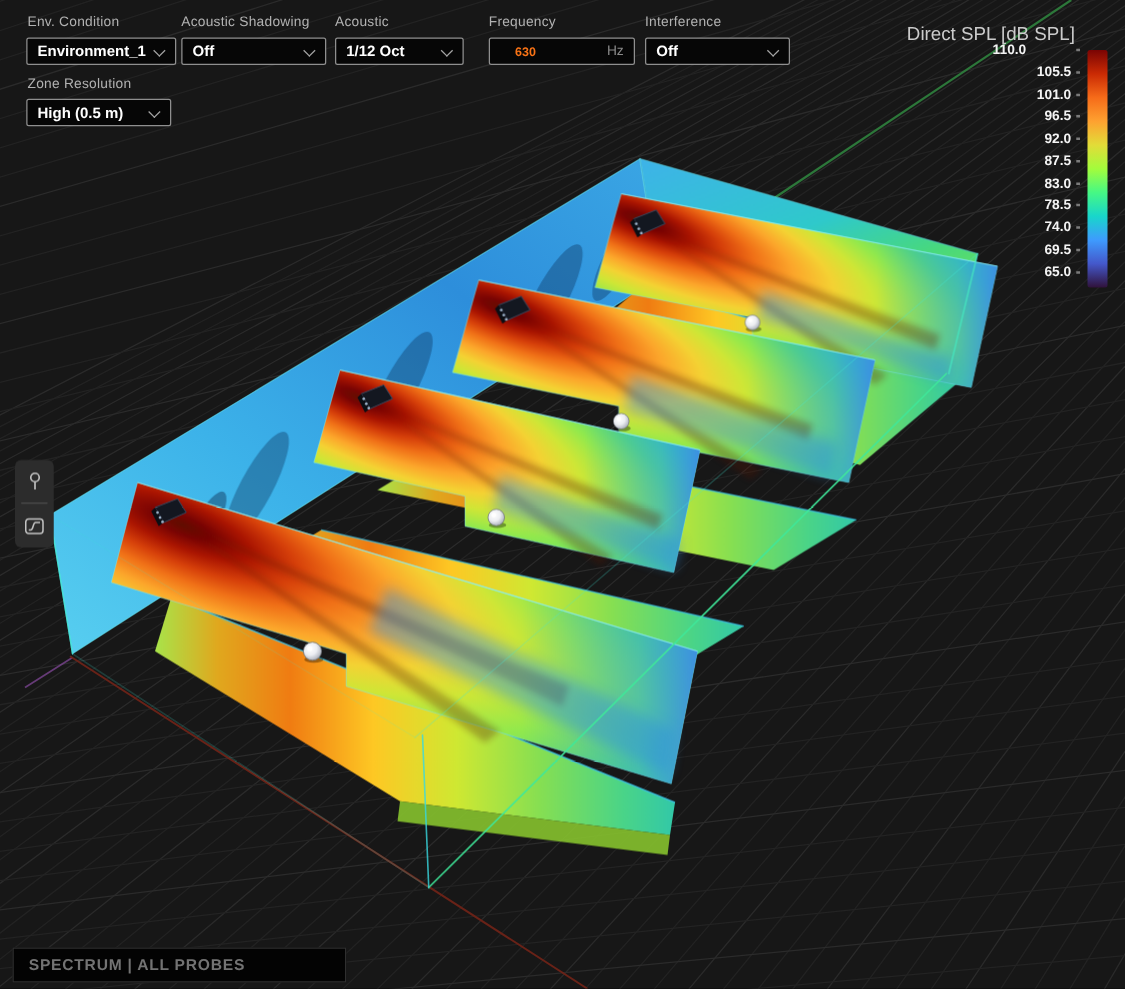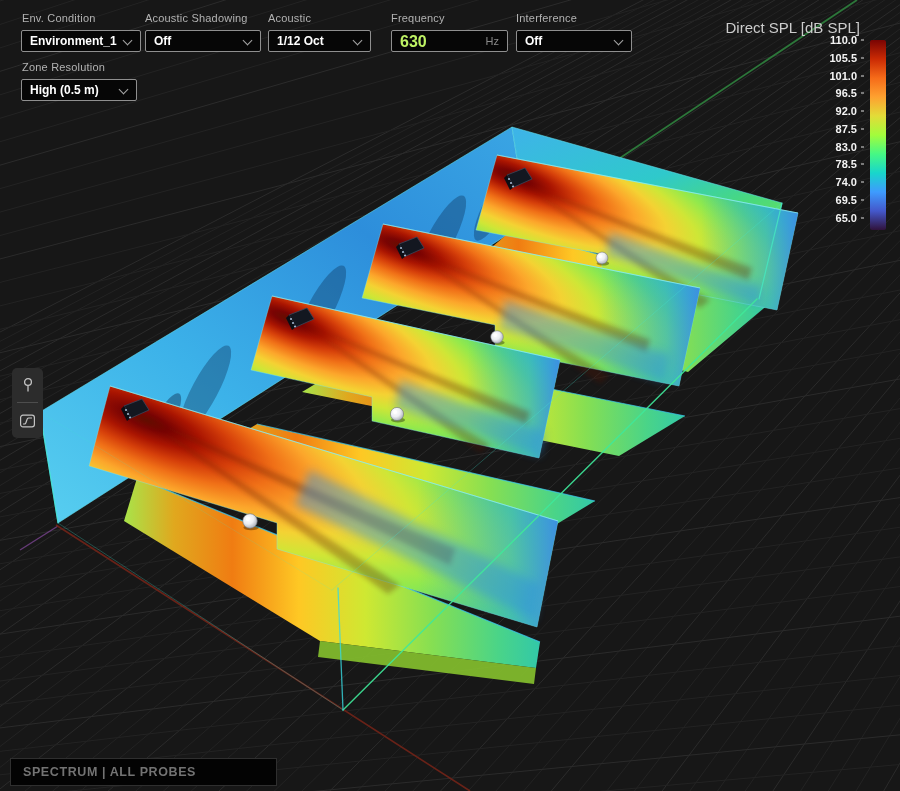--- a/index.html
+++ b/index.html
@@ -10,22 +10,22 @@
 
   
   .flabel{position:absolute;font-size:11px;color:#b2b2b2;letter-spacing:.2px;}
   .fselect{position:absolute;height:22px;box-sizing:border-box;background:#060606;
            border:1px solid #8f8f8f;border-radius:2px;color:#fff;
            font-weight:700;font-size:12px;line-height:20px;padding-left:8px;}
   .chev{position:absolute;right:9px;top:6px;width:6px;height:6px;
         border-right:1.6px solid #a6a6a6;border-bottom:1.6px solid #a6a6a6;
         transform:rotate(45deg);}
   .fin{position:absolute;left:0;top:0;width:75%;height:100%;background:transparent;border:none;
-       outline:none;color:#bef264;font-family:"Liberation Sans",sans-serif;font-weight:700;
-       font-size:16px;padding-left:8px;}
+       outline:none;color:#f97316;font-family:"Liberation Sans",sans-serif;font-weight:700;
+       font-size:10px;padding-left:20px;}
   .funit{position:absolute;right:8px;top:0;color:#8a8a8a;font-weight:400;font-size:11px;text-align:center;}
 
   
   #legend-title{position:absolute;right:40px;top:19px;font-size:15px;color:#cccccc;}
   #legend-bar{position:absolute;left:870px;top:40px;width:16px;height:190px;border-radius:2px;}
   .ltick{position:absolute;right:36px;height:16px;display:flex;align-items:center;}
   .lv{color:#f4f4f4;font-size:11px;font-weight:700;text-align:right;min-width:34px;}
   .ldot{width:3px;height:2px;background:#7a7a7a;margin-left:4px;}
 
   
@@ -379,21 +379,21 @@
 
 <div class="flabel" style="left:22px;top:61px">Zone Resolution</div>
 <div class="fselect" style="left:21px;top:79px;width:116px">
   <span>High (0.5 m)</span>
   <span class="chev"></span>
 </div>
 
 <div id="legend-title">Direct SPL [dB SPL]</div>
 <div id="legend-bar" style="background: linear-gradient(rgb(122, 4, 3), rgb(202, 42, 4), rgb(246, 107, 25), rgb(254, 161, 48), rgb(226, 220, 56), rgb(163, 252, 60), rgb(70, 248, 132), rgb(24, 214, 203), rgb(62, 155, 254), rgb(68, 88, 203), rgb(48, 18, 59));"></div>
 <div id="legend-ticks">
-      <div class="ltick" style="top: 32px;">
+      <div class="ltick" style="top: 32px; gap: 36px;">
         <span class="lv">110.0</span>
         <span class="ldot"></span>
       </div>
       <div class="ltick" style="top: 49.75px;">
         <span class="lv">105.5</span>
         <span class="ldot"></span>
       </div>
       <div class="ltick" style="top: 67.5px;">
         <span class="lv">101.0</span>
         <span class="ldot"></span>

